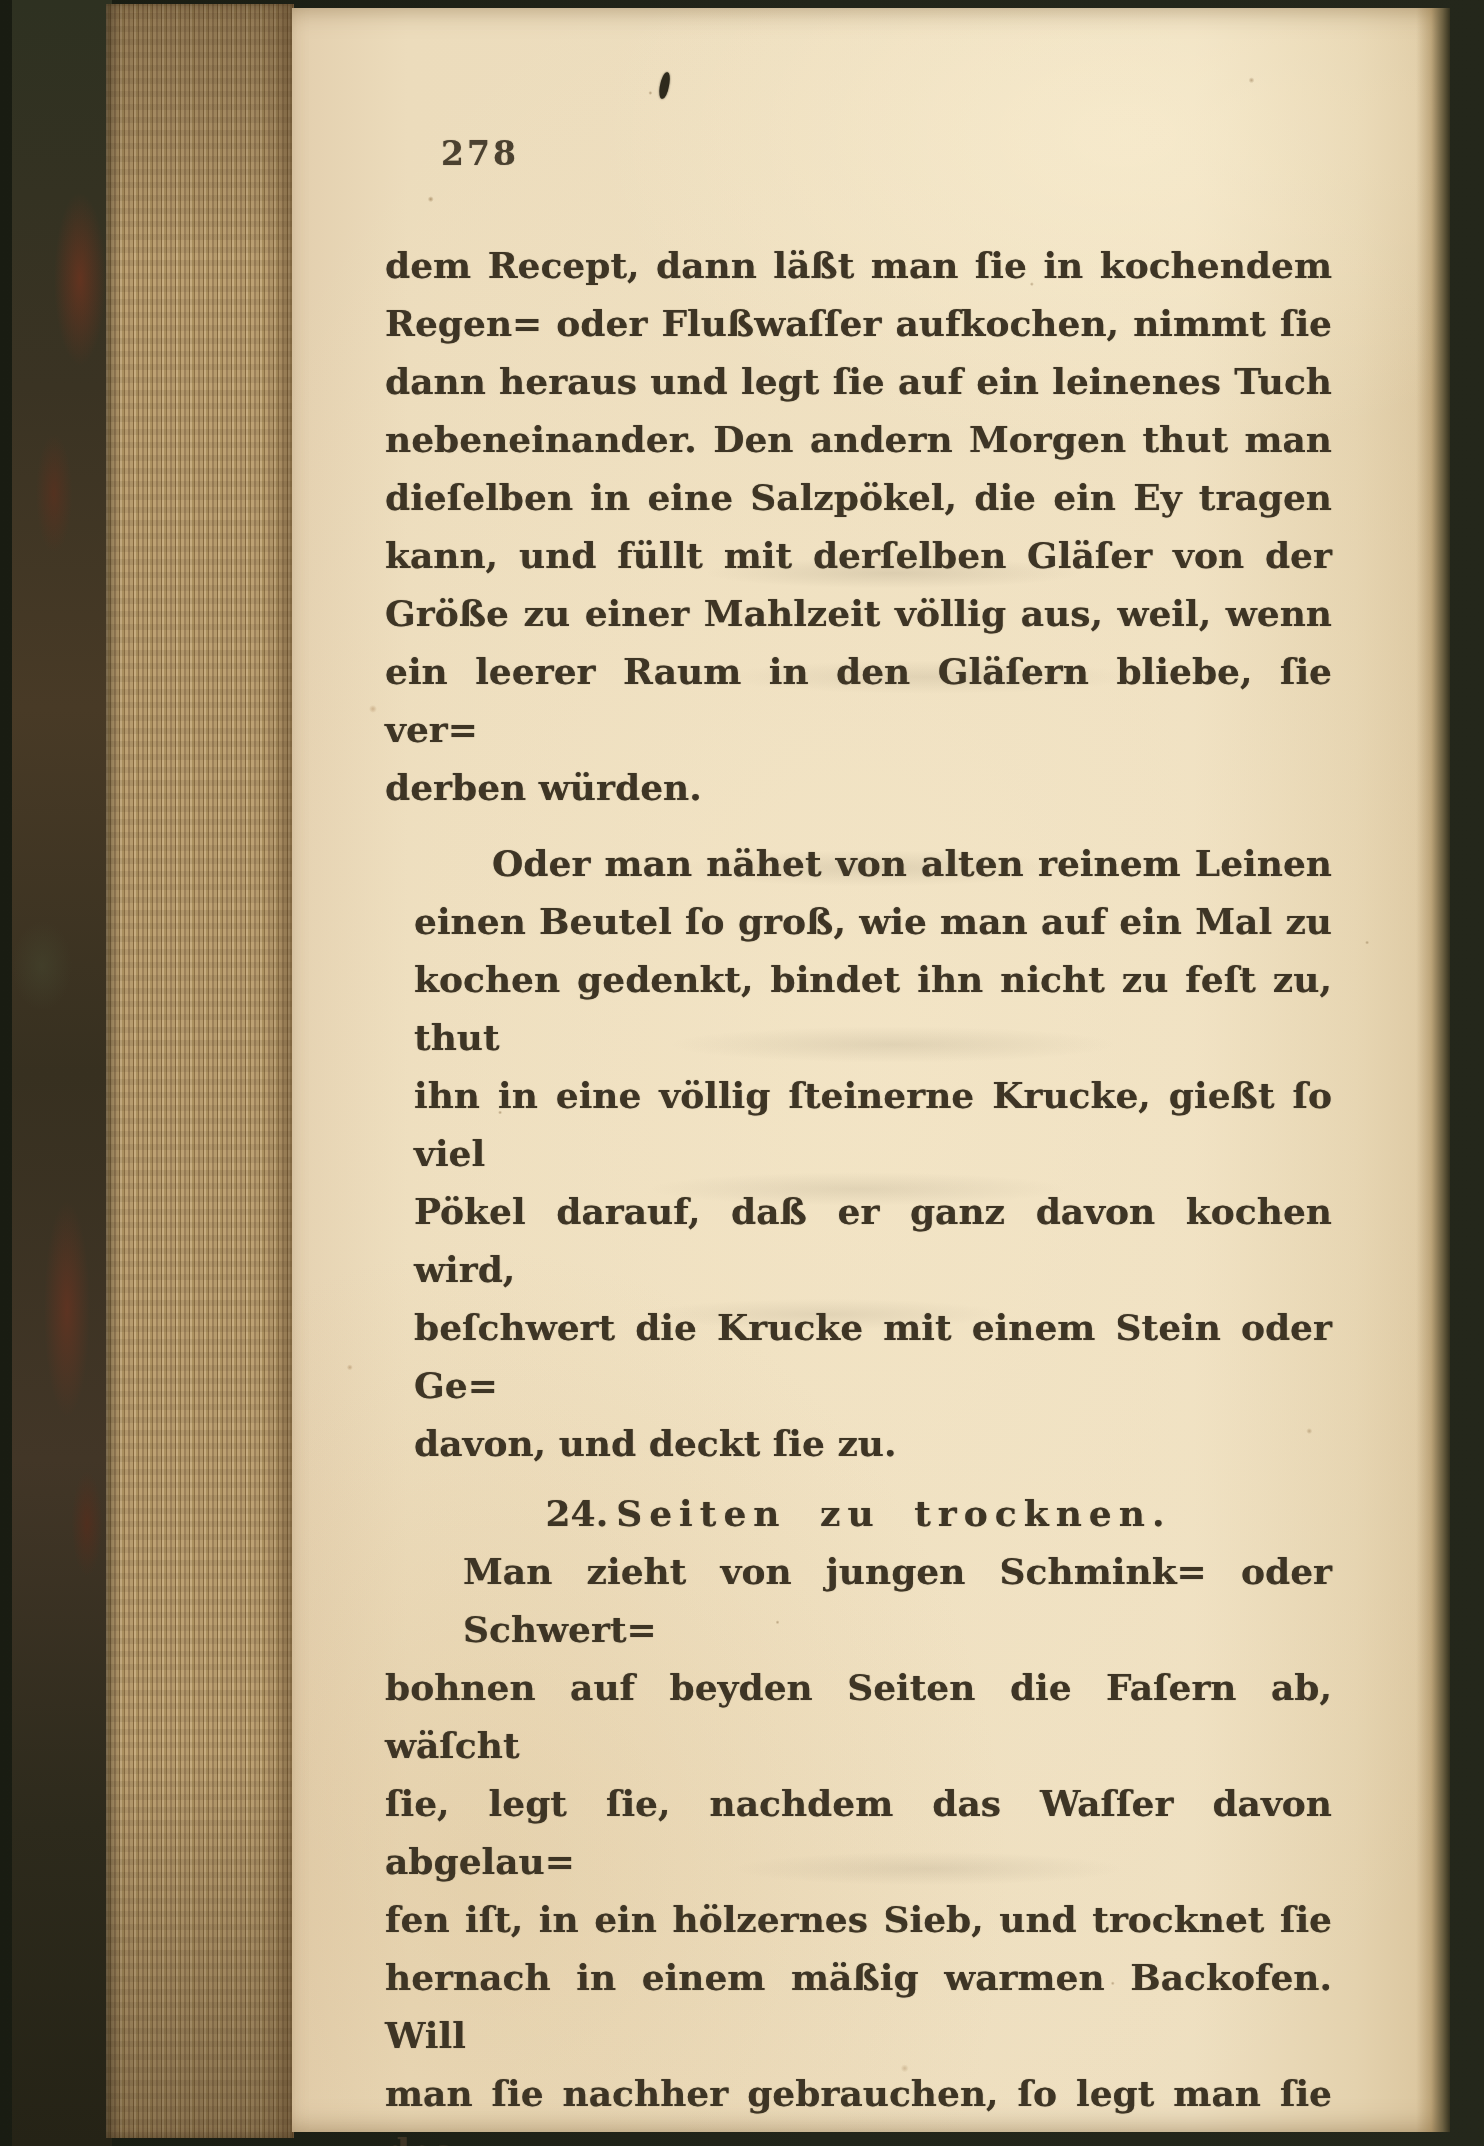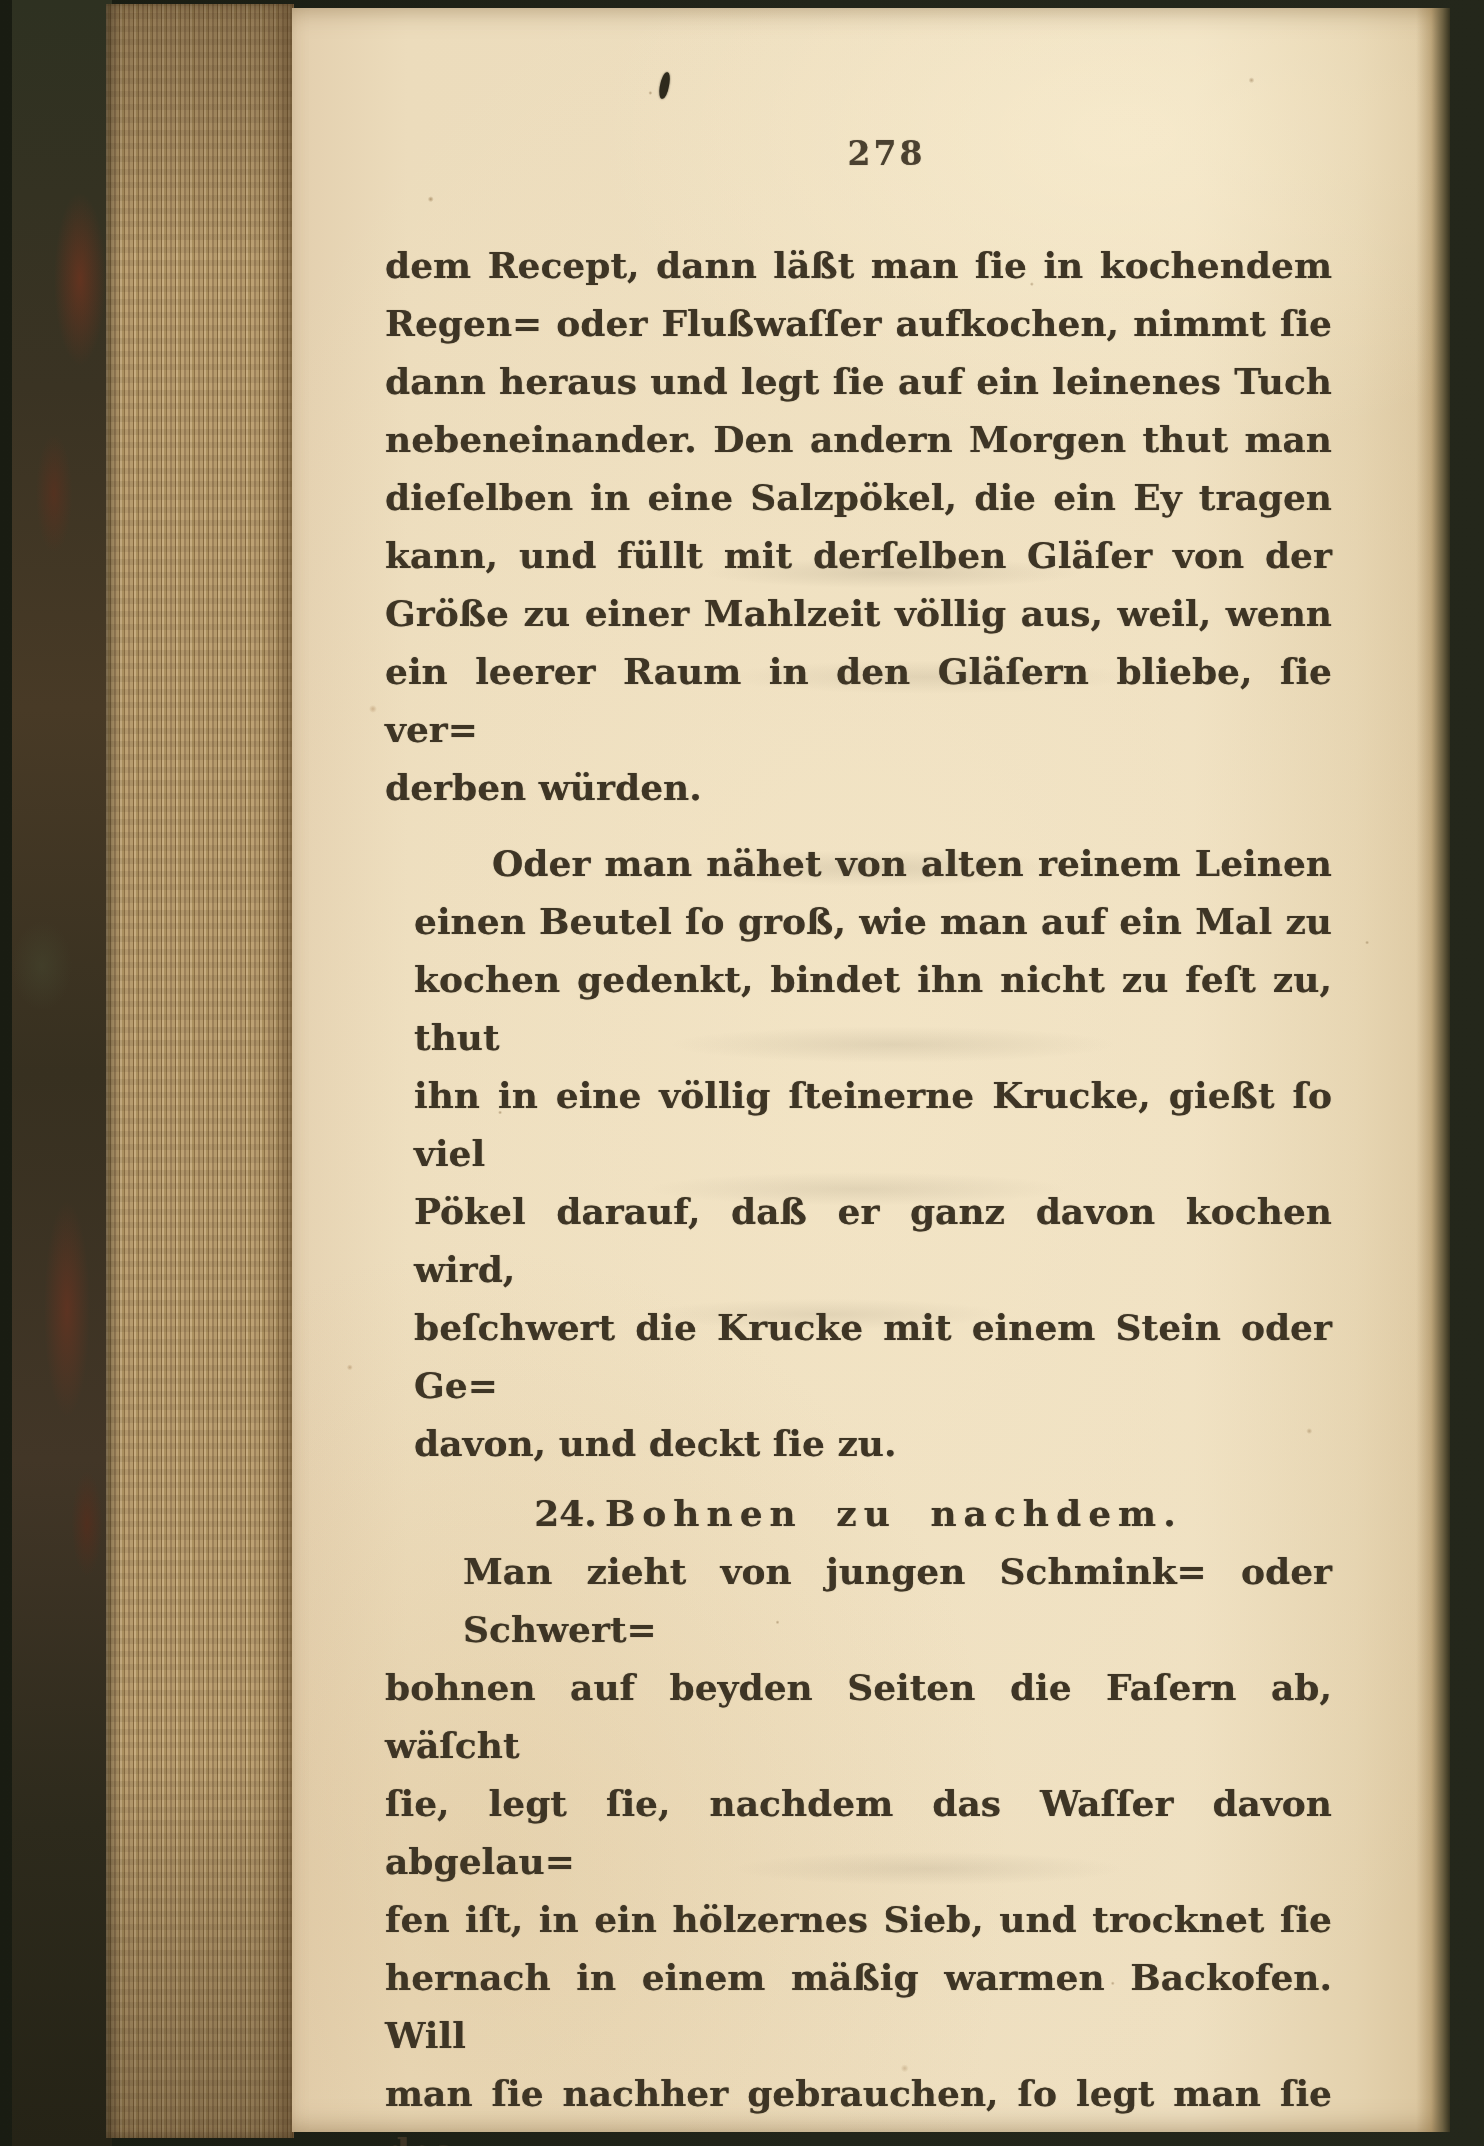--- a/index.html
+++ b/index.html
@@ -74,21 +74,21 @@
     background:linear-gradient(90deg, rgba(146,122,76,0) 0%, rgba(146,118,70,.45) 45%, #6d6142 78%, #35321f 100%);
   }
   .ink-mark{
     position:absolute;left:368px;top:64px;width:9px;height:27px;
     background:#2e2a1d;border-radius:60% 40% 55% 45%;
     transform:rotate(9deg);
     box-shadow:0 0 2px rgba(46,42,29,.8);
   }
   .page-number{
     margin:126px 0 0 93px;width:947px;
-    text-align:center;text-indent:56px;
+    text-indent:56px;
     font-size:33px;line-height:40px;font-weight:bold;
     letter-spacing:3px;color:#4b4130;
     text-shadow:0 0 1px rgba(75,65,48,.55);
   }
   .text-col{
     margin:62px 0 0 93px;width:947px;
     color:#3e3525;
     font-size:36px;font-weight:bold;line-height:58px;
     text-shadow:0 0 1px rgba(62,54,38,.6);
   }
@@ -138,21 +138,21 @@
       <div class="line indented">Oder man nähet von alten reinem Leinen</div>
           <div class="line">einen Beutel ſo groß, wie man auf ein Mal zu</div>
           <div class="line">kochen gedenkt, bindet ihn nicht zu feſt zu, thut</div>
           <div class="line">ihn in eine völlig ſteinerne Krucke, gießt ſo viel</div>
           <div class="line">Pökel darauf, daß er ganz davon kochen wird,</div>
           <div class="line">beſchwert die Krucke mit einem Stein oder Ge=</div>
           <div class="line align-left">davon, und deckt ſie zu.</div>
         </div>
 
       <div class="heading">
-        <span class="num">24.</span><span class="sp">Bohnen zu nachdem.</span>
+        <span class="num">24.</span><span class="sp">Seiten zu trocknen.</span>
       </div>
 
       <div class="para">
 
       <div class="line indented">Man zieht von jungen Schmink= oder Schwert=</div>
           <div class="line">bohnen auf beyden Seiten die Faſern ab, wäſcht</div>
           <div class="line">ſie, legt ſie, nachdem das Waſſer davon abgelau=</div>
           <div class="line">fen iſt, in ein hölzernes Sieb, und trocknet ſie</div>
           <div class="line">hernach in einem mäßig warmen Backofen. Will</div>
           <div class="line">man ſie nachher gebrauchen, ſo legt man ſie des</div>

